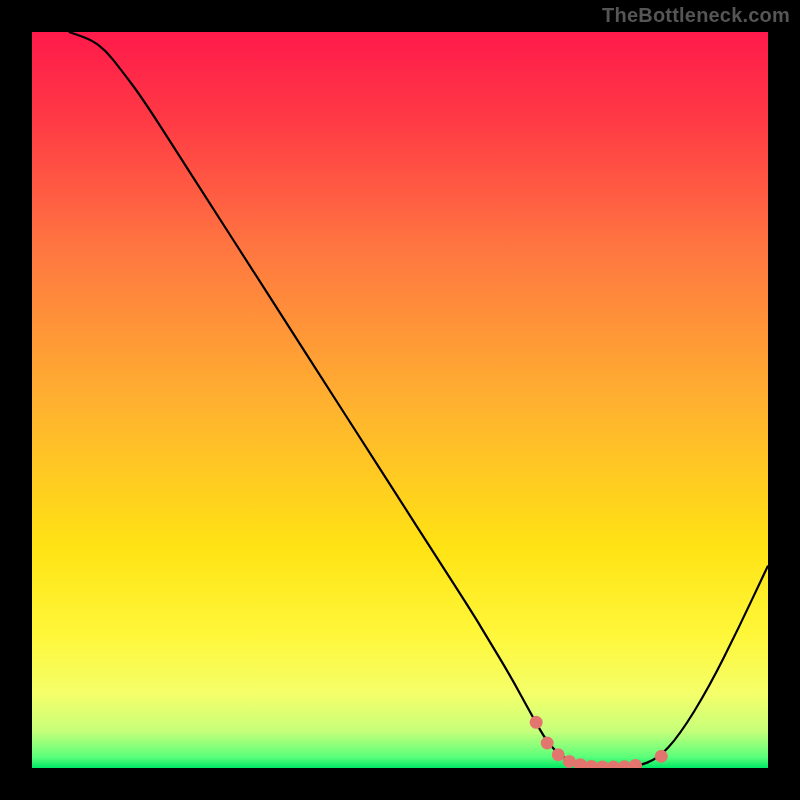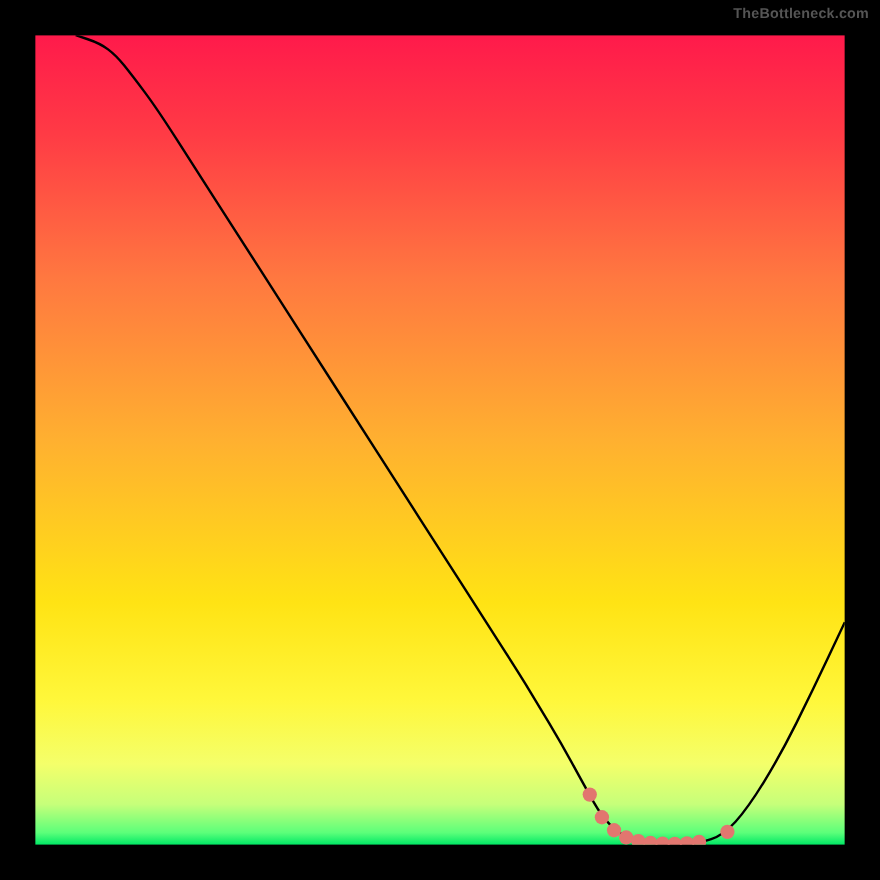--- a/index.html
+++ b/index.html
@@ -9,21 +9,21 @@
     height: 800px;
     background: #000;
     font-family: Arial, Helvetica, sans-serif;
     overflow: hidden;
   }
   .watermark {
     position: absolute;
     top: 4px;
     right: 10px;
     color: #555;
-    font-size: 13px;
+    font-size: 20px;
     font-weight: bold;
     letter-spacing: 0.2px;
     z-index: 10;
   }
   .plot-wrap {
     position: absolute;
     left: 32px;
     top: 32px;
     width: 736px;
     height: 736px;

